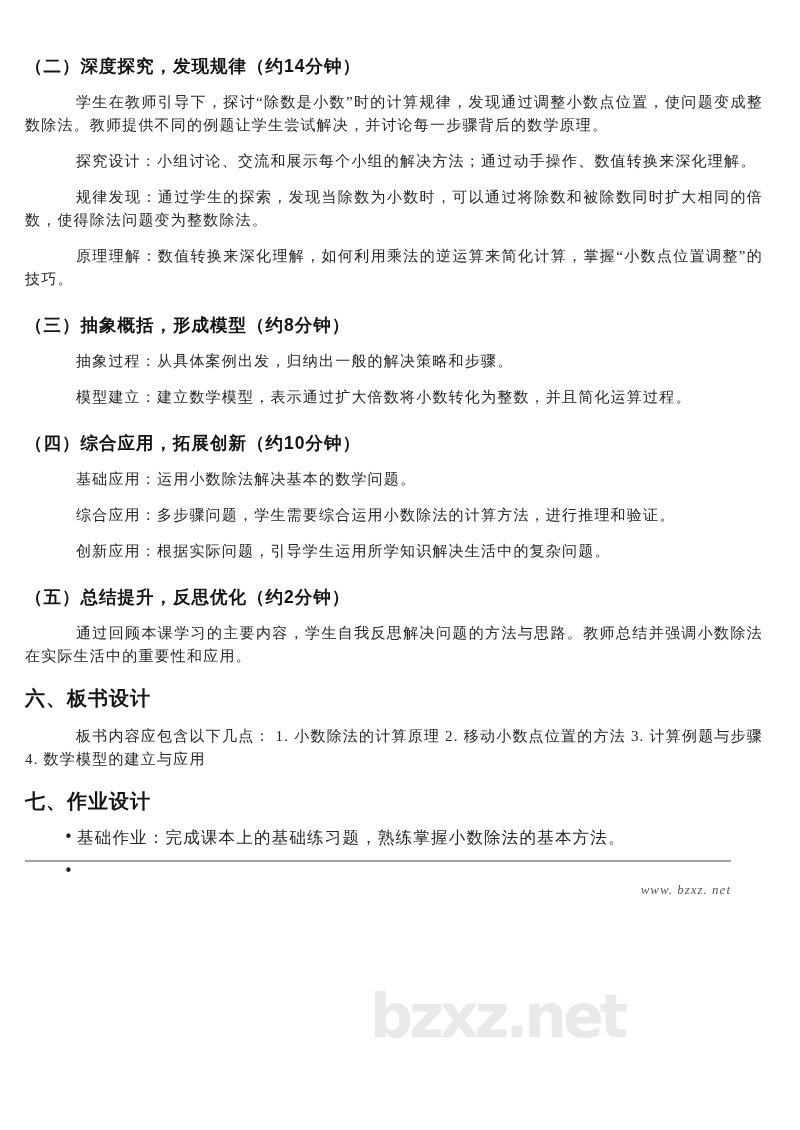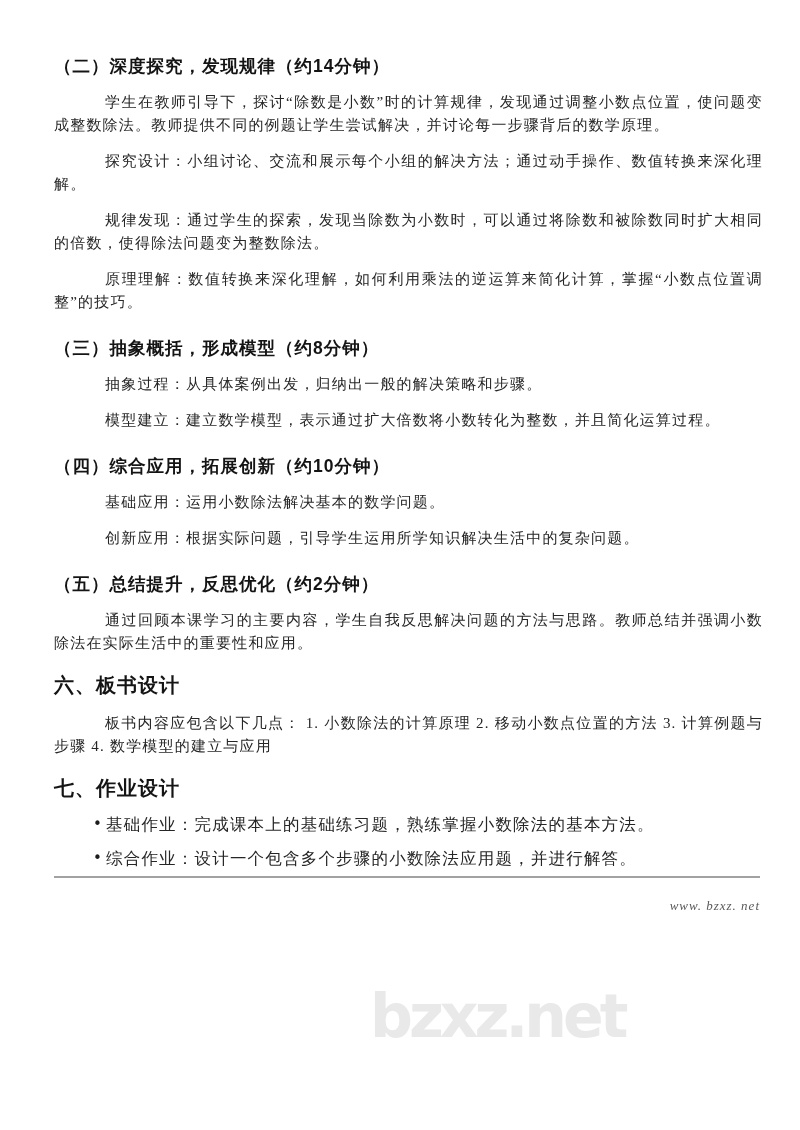--- a/index.html
+++ b/index.html
@@ -22,21 +22,21 @@
     font-size: 60px;
     line-height: 80px;
     letter-spacing: -4px;
     color: #e9e9e9;
     user-select: none;
     white-space: nowrap;
   }
   .content {
     position: relative;
     z-index: 1;
-    padding: 54px 37px 0 54px;
+    padding: 54px 37px 0 25px;
   }
   h3.sub-heading {
     font-family: "Liberation Sans", "DejaVu Sans", sans-serif;
     font-size: 17.5px;
     line-height: 24px;
     font-weight: bold;
     color: #141414;
     letter-spacing: 1px;
     margin: 22px 0 0 0;
   }
@@ -118,20 +118,21 @@
 
     <section>
       <h3 class="sub-heading">（三）抽象概括，形成模型（约8分钟）</h3>
       <p class="para">抽象过程：从具体案例出发，归纳出一般的解决策略和步骤。</p>
       <p class="para">模型建立：建立数学模型，表示通过扩大倍数将小数转化为整数，并且简化运算过程。</p>
     </section>
 
     <section>
       <h3 class="sub-heading">（四）综合应用，拓展创新（约10分钟）</h3>
       <p class="para">基础应用：运用小数除法解决基本的数学问题。</p>
+      <p class="para">综合应用：多步骤问题，学生需要综合运用小数除法的计算方法，进行推理和验证。</p>
       <p class="para">创新应用：根据实际问题，引导学生运用所学知识解决生活中的复杂问题。</p>
     </section>
 
     <section>
       <h3 class="sub-heading">（五）总结提升，反思优化（约2分钟）</h3>
       <p class="para">通过回顾本课学习的主要内容，学生自我反思解决问题的方法与思路。教师总结并强调小数除法在实际生活中的重要性和应用。</p>
     </section>
 
     <section>
       <h2 class="major-heading">六、板书设计</h2>
@@ -140,21 +141,20 @@
 
     <section>
       <h2 class="major-heading">七、作业设计</h2>
       <ul class="homework-list">
         <li>
           <span class="bullet">•</span>
           <span>基础作业：完成课本上的基础练习题，熟练掌握小数除法的基本方法。</span>
         </li>
         <li>
           <span class="bullet">•</span>
-          <span>综合作业：设计一个包含多个步骤的小数除法应用题，并进行解答。</span>
         </li>
       </ul>
     </section>
 
     <div class="footer-rule"></div>
     <div class="footer-site">www. bzxz. net</div>
 
   </div>
 </div>
 

